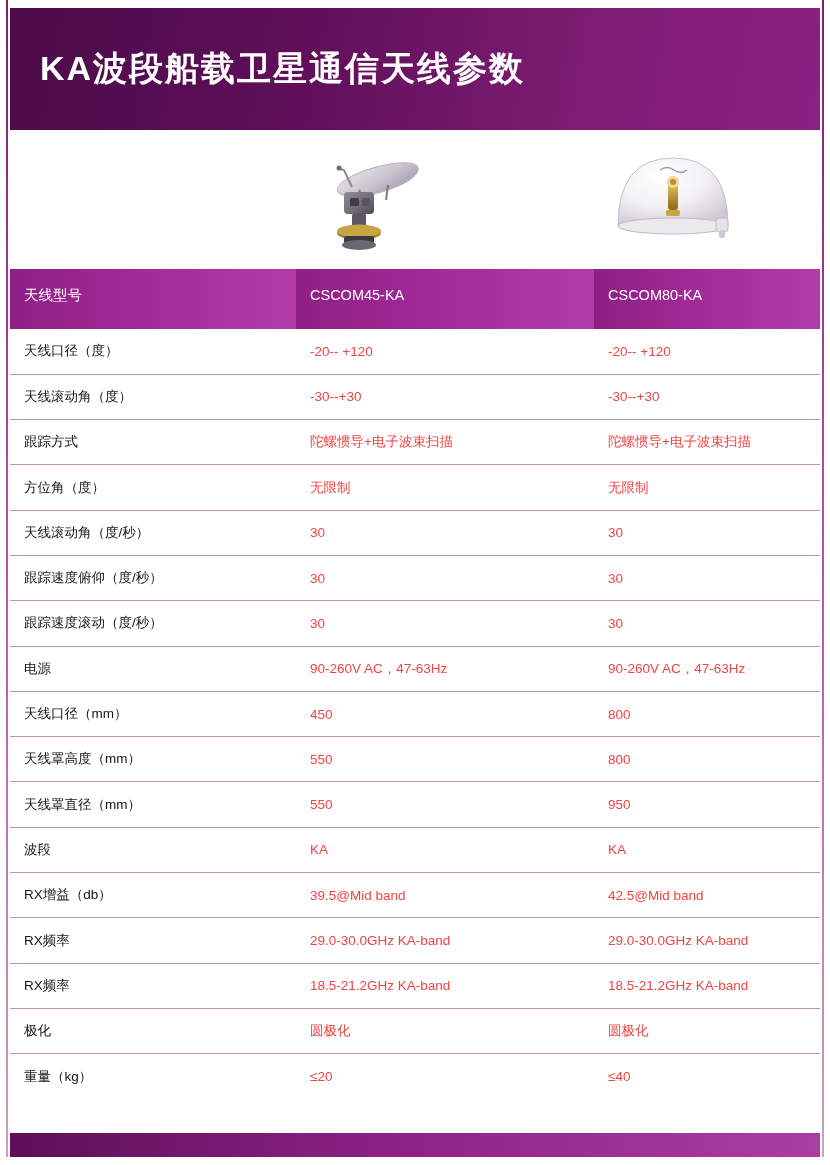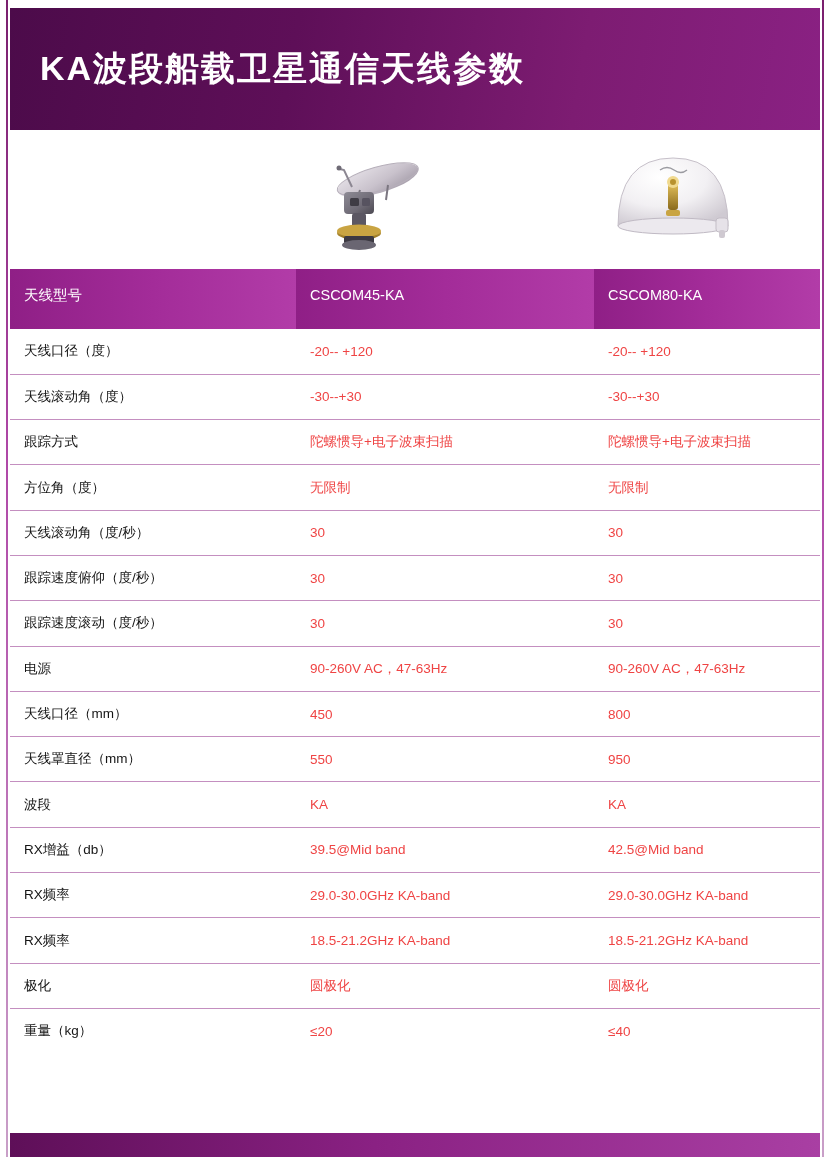--- a/index.html
+++ b/index.html
@@ -238,20 +238,25 @@
         <td class="label">电源</td>
         <td>90-260V AC，47-63Hz</td>
         <td>90-260V AC，47-63Hz</td>
       </tr>
       <tr>
         <td class="label">天线口径（mm）</td>
         <td>450</td>
         <td>800</td>
       </tr>
       <tr>
+        <td class="label">天线罩高度（mm）</td>
+        <td>550</td>
+        <td>800</td>
+      </tr>
+      <tr>
         <td class="label">天线罩直径（mm）</td>
         <td>550</td>
         <td>950</td>
       </tr>
       <tr>
         <td class="label">波段</td>
         <td>KA</td>
         <td>KA</td>
       </tr>
       <tr>

